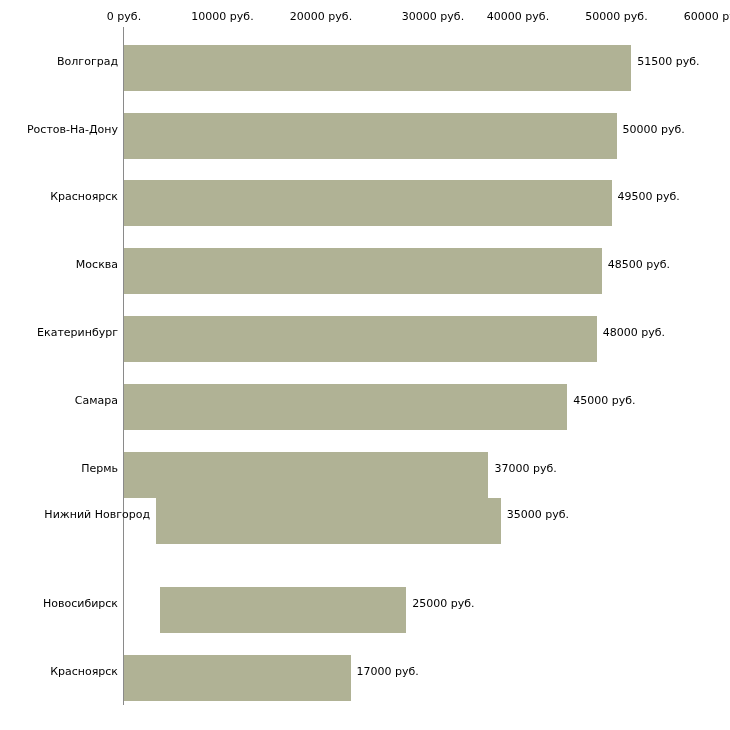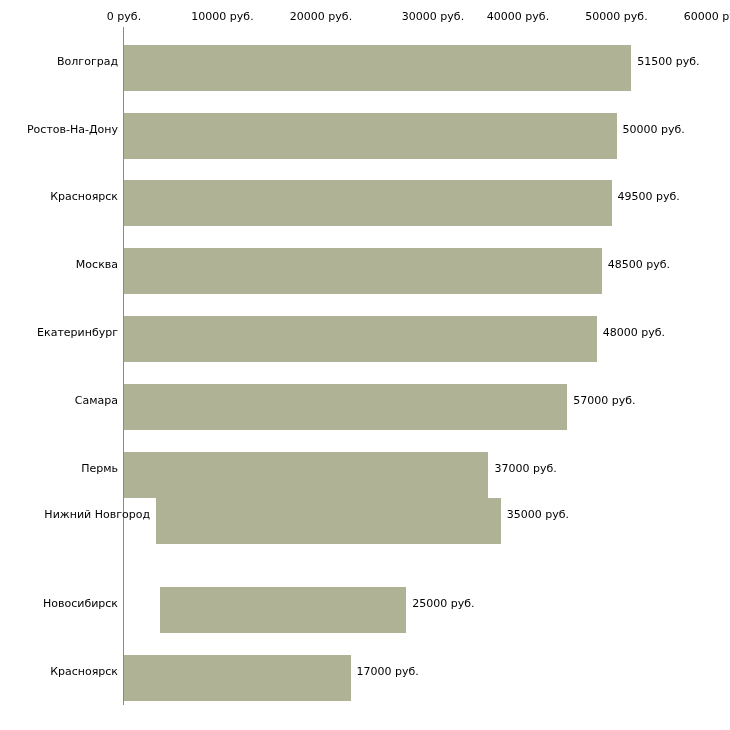--- a/index.html
+++ b/index.html
@@ -136,21 +136,21 @@
         <div class="cat-label">Екатеринбург</div>
         <div class="bar-wrap" style="width: 472.8px;">
           <div class="bar" style="background: rgb(176, 178, 149);"></div>
           <div class="bar-value">48000 руб.</div>
         </div>
       </div>
       <div class="row" style="top: 339px; height: 67.8px;">
         <div class="cat-label">Самара</div>
         <div class="bar-wrap" style="width: 443.25px;">
           <div class="bar" style="background: rgb(176, 178, 149);"></div>
-          <div class="bar-value">57000 руб.</div>
+          <div class="bar-value">45000 руб.</div>
         </div>
       </div>
       <div class="row" style="top: 406.8px; height: 67.8px;">
         <div class="cat-label">Пермь</div>
         <div class="bar-wrap" style="width: 364.45px; text-align: right;">
           <div class="bar" style="background: rgb(176, 178, 149);"></div>
           <div class="bar-value">37000 руб.</div>
         </div>
       </div>
       <div class="row" style="top: 453px; height: 67.8px; margin-left: 32px;">

